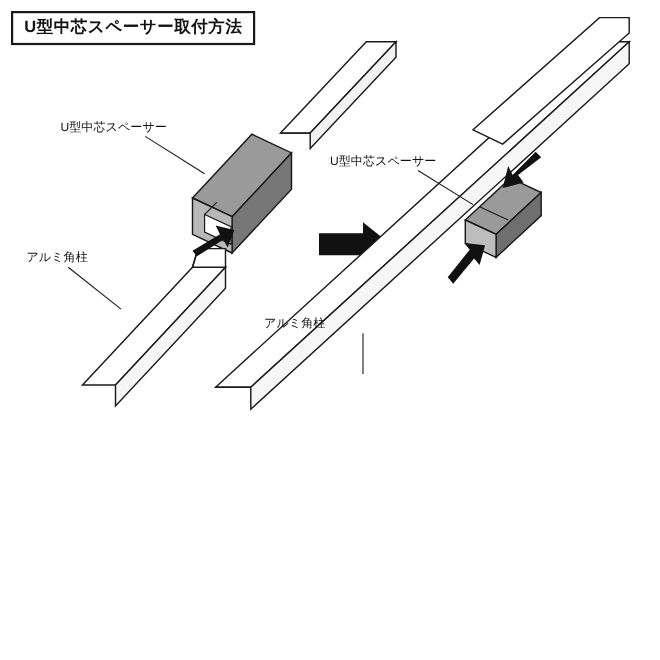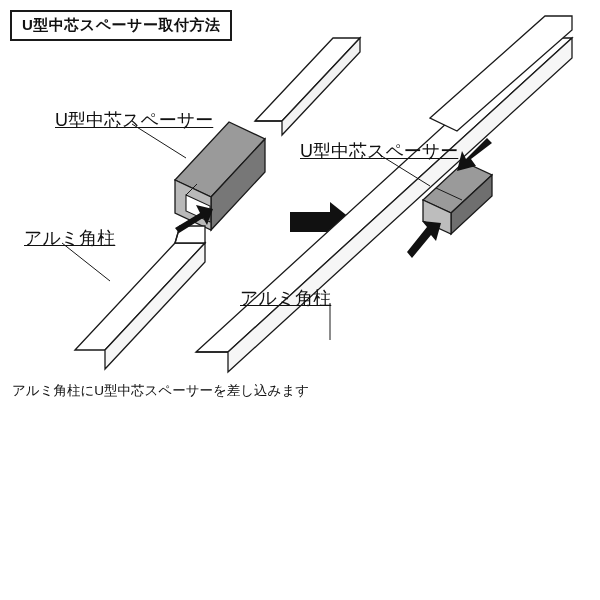--- a/index.html
+++ b/index.html
@@ -33,25 +33,24 @@
   }
   .title-box .title-text {
     font-size: 15px;
     font-weight: bold;
     letter-spacing: 0.5px;
     white-space: nowrap;
     line-height: 1.1;
   }
   .label {
     position: absolute;
-    font-size: 18px;
+    font-size: 11px;
     line-height: 1.2;
     white-space: nowrap;
     z-index: 4;
-    text-decoration: underline;
   }
   .caption {
     position: absolute;
     font-size: 13.5px;
     line-height: 1.45;
     white-space: nowrap;
     z-index: 4;
   }
   #cap1 { left: 12px; top: 381px; }
   #cap2 { left: 12px; top: 400px; }
@@ -137,16 +136,15 @@
   </div>
 
   <div class="label" id="lbl-spacer-left">U型中芯スペーサー</div>
 
   <div class="label" id="lbl-pillar-left">アルミ角柱</div>
 
   <div class="label" id="lbl-spacer-right">U型中芯スペーサー</div>
 
   <div class="label" id="lbl-pillar-right">アルミ角柱</div>
 
-  <div class="caption" id="cap1">アルミ角柱にU型中芯スペーサーを差し込みます</div>
 
 
 </div>
 
 </body></html>

